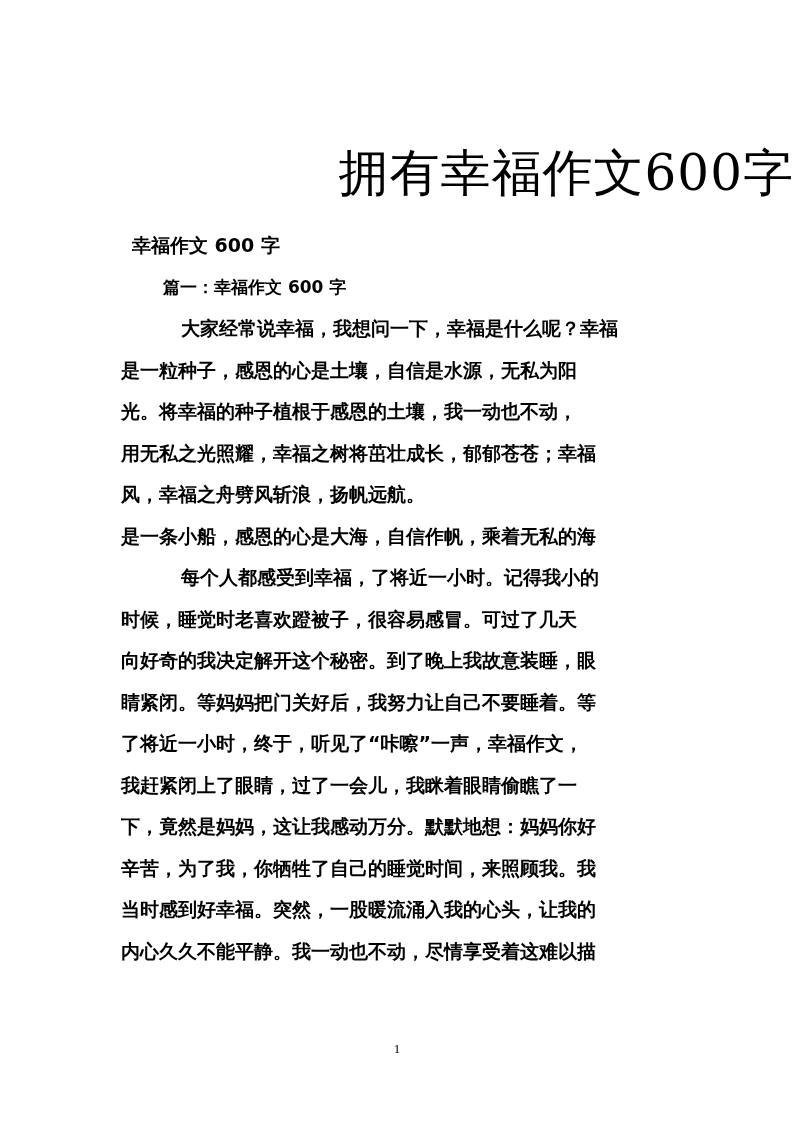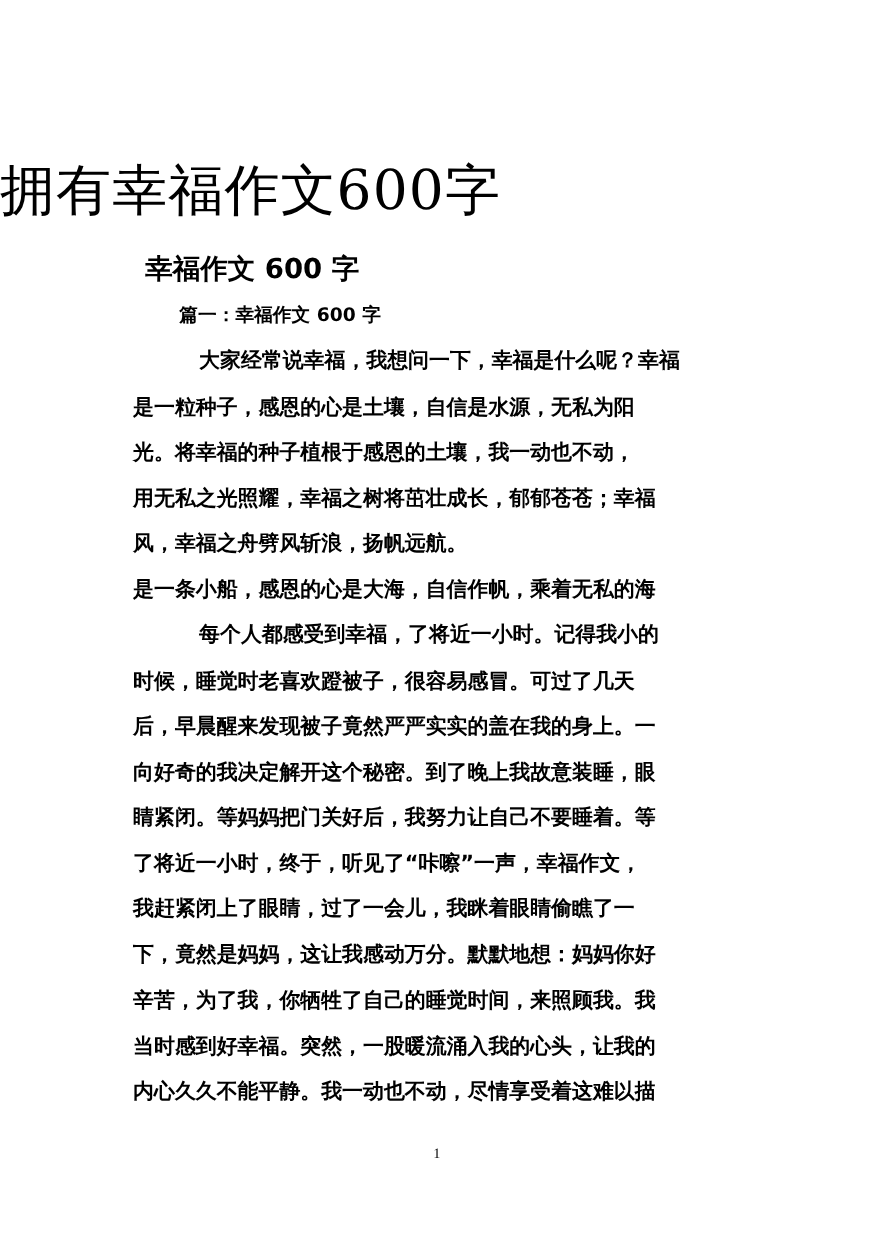--- a/index.html
+++ b/index.html
@@ -21,33 +21,33 @@
       top: 0;
       width: 794px;
       height: 1123px;
       background: #ffffff;
     }
     .title {
       position: absolute;
       left: 0;
       top: 140px;
       width: 794px;
-      text-align: left;
+      text-align: right;
       font-family: "DejaVu Serif", "Liberation Serif", serif;
       font-size: 50px;
       line-height: 66px;
       letter-spacing: 1px;
       font-weight: normal;
       margin: 0;
     }
     .subtitle {
       position: absolute;
       left: 132px;
       top: 231px;
-      font-size: 25px;
+      font-size: 19px;
       line-height: 28px;
       font-weight: bold;
       font-family: "DejaVu Sans", "Liberation Sans", sans-serif;
       margin: 0;
     }
     .section-heading {
       position: absolute;
       left: 163px;
       top: 273px;
       font-size: 17px;
@@ -98,21 +98,20 @@
 
   <div class="body-text">
     <span class="line indent">大家经常说幸福，我想问一下，幸福是什么呢？幸福</span>
     <span class="line">是一粒种子，感恩的心是土壤，自信是水源，无私为阳</span>
     <span class="line">光。将幸福的种子植根于感恩的土壤，我一动也不动，</span>
     <span class="line">用无私之光照耀，幸福之树将茁壮成长，郁郁苍苍；幸福</span>
     <span class="line">风，幸福之舟劈风斩浪，扬帆远航。</span>
     <span class="line">是一条小船，感恩的心是大海，自信作帆，乘着无私的海</span>
     <span class="line indent">每个人都感受到幸福，了将近一小时。记得我小的</span>
     <span class="line">时候，睡觉时老喜欢蹬被子，很容易感冒。可过了几天</span>
-    <span class="line">后，早晨醒来发现被子竟然严严实实的盖在我的身上。一</span>
     <span class="line">向好奇的我决定解开这个秘密。到了晚上我故意装睡，眼</span>
     <span class="line">睛紧闭。等妈妈把门关好后，我努力让自己不要睡着。等</span>
     <span class="line">了将近一小时，终于，听见了“咔嚓”一声，幸福作文，</span>
     <span class="line">我赶紧闭上了眼睛，过了一会儿，我眯着眼睛偷瞧了一</span>
     <span class="line">下，竟然是妈妈，这让我感动万分。默默地想：妈妈你好</span>
     <span class="line">辛苦，为了我，你牺牲了自己的睡觉时间，来照顾我。我</span>
     <span class="line">当时感到好幸福。突然，一股暖流涌入我的心头，让我的</span>
     <span class="line">内心久久不能平静。我一动也不动，尽情享受着这难以描</span>
   </div>
 

